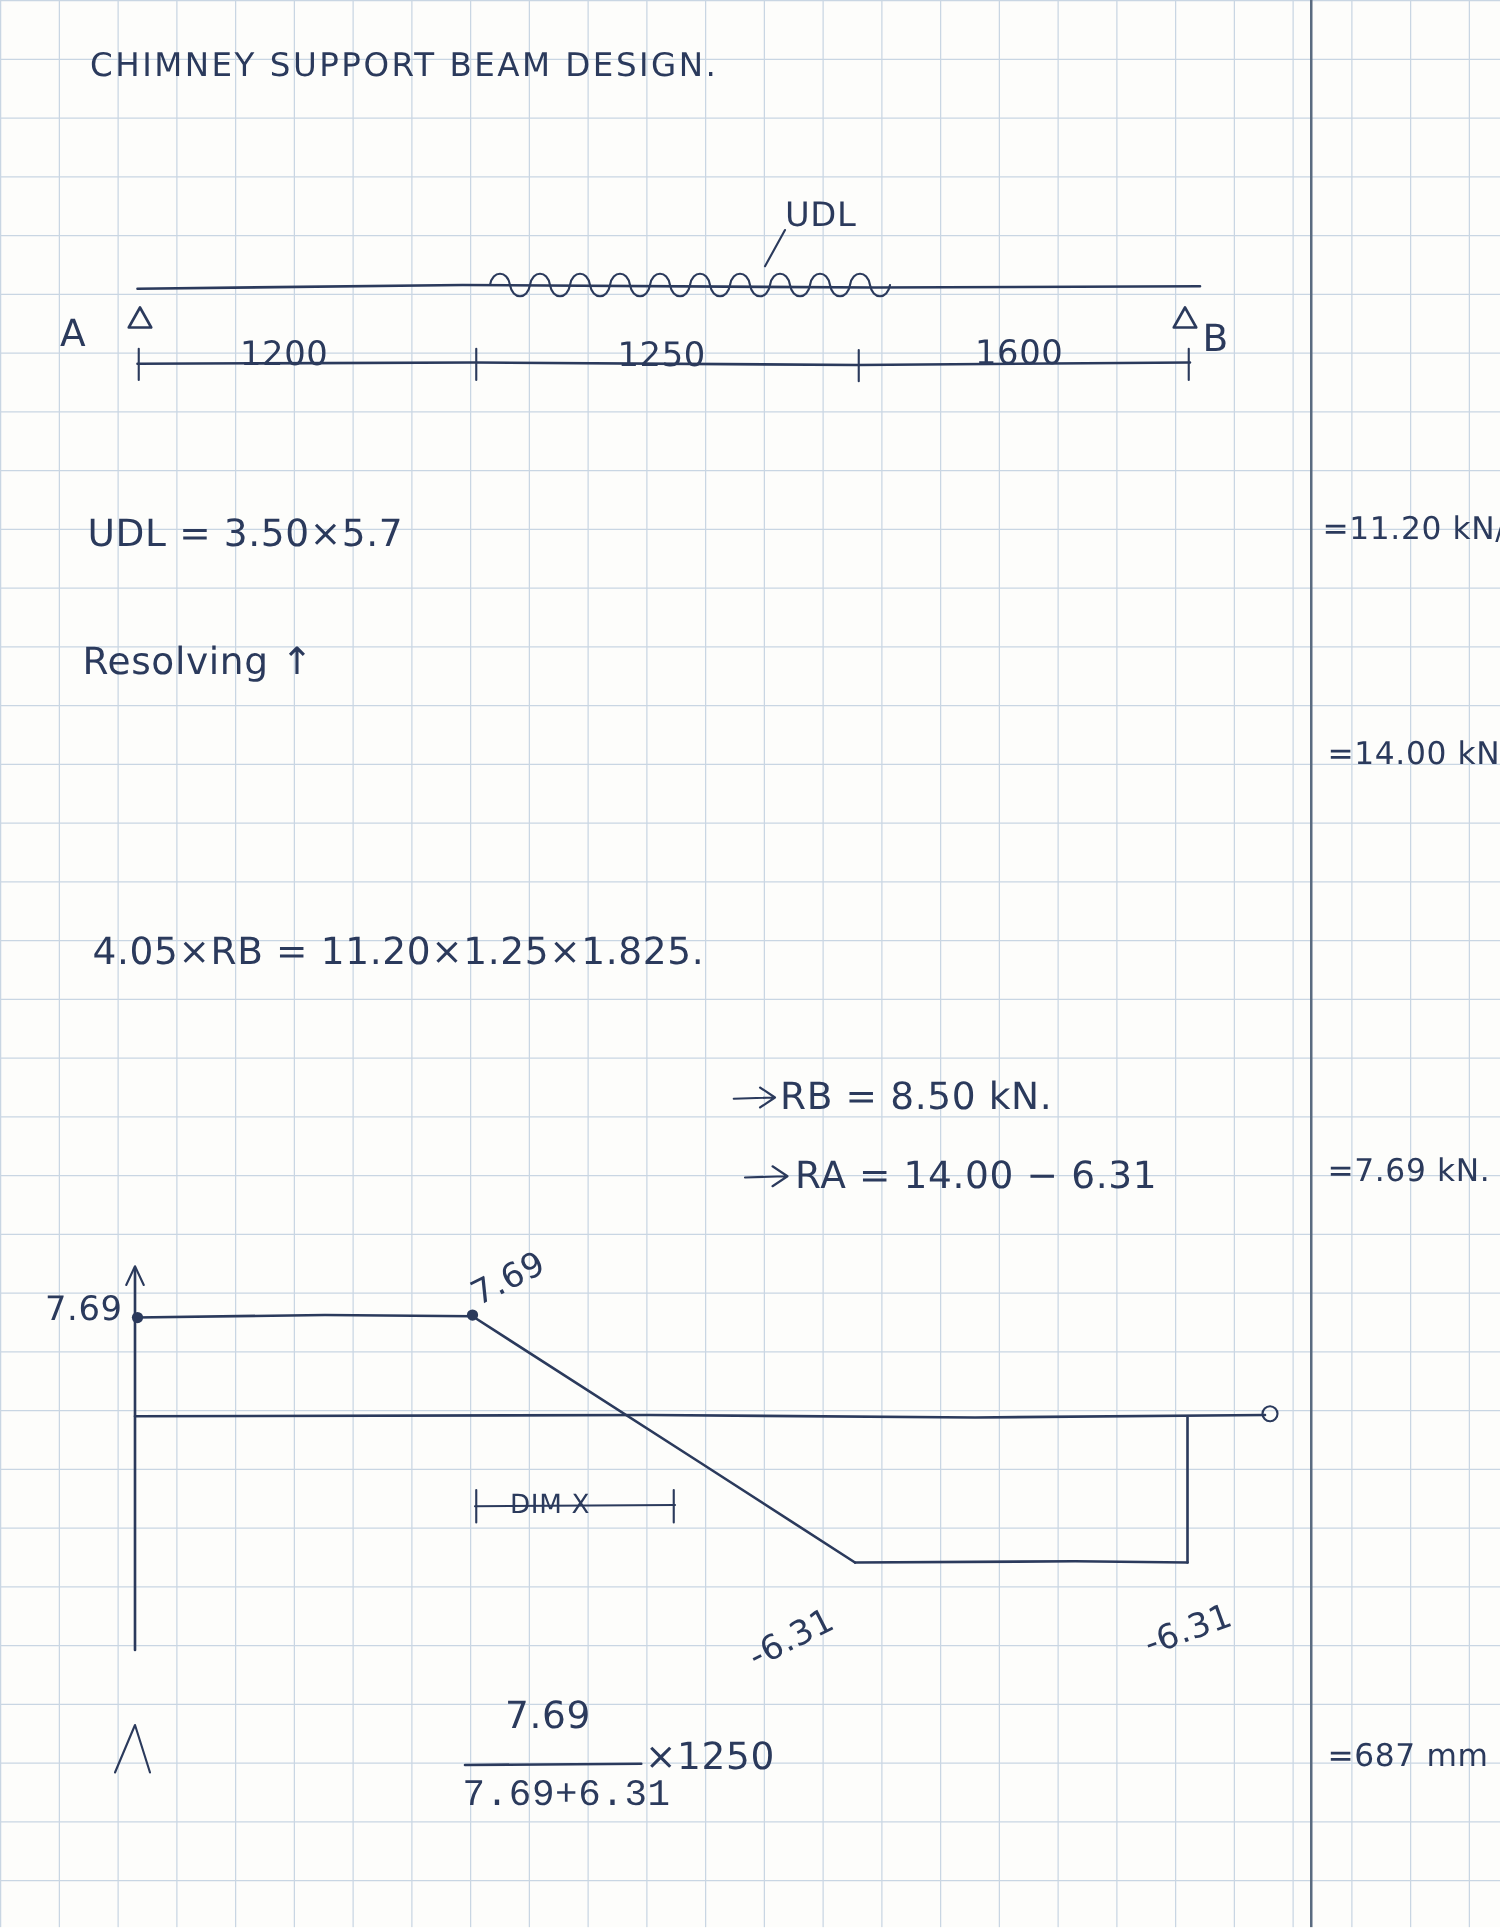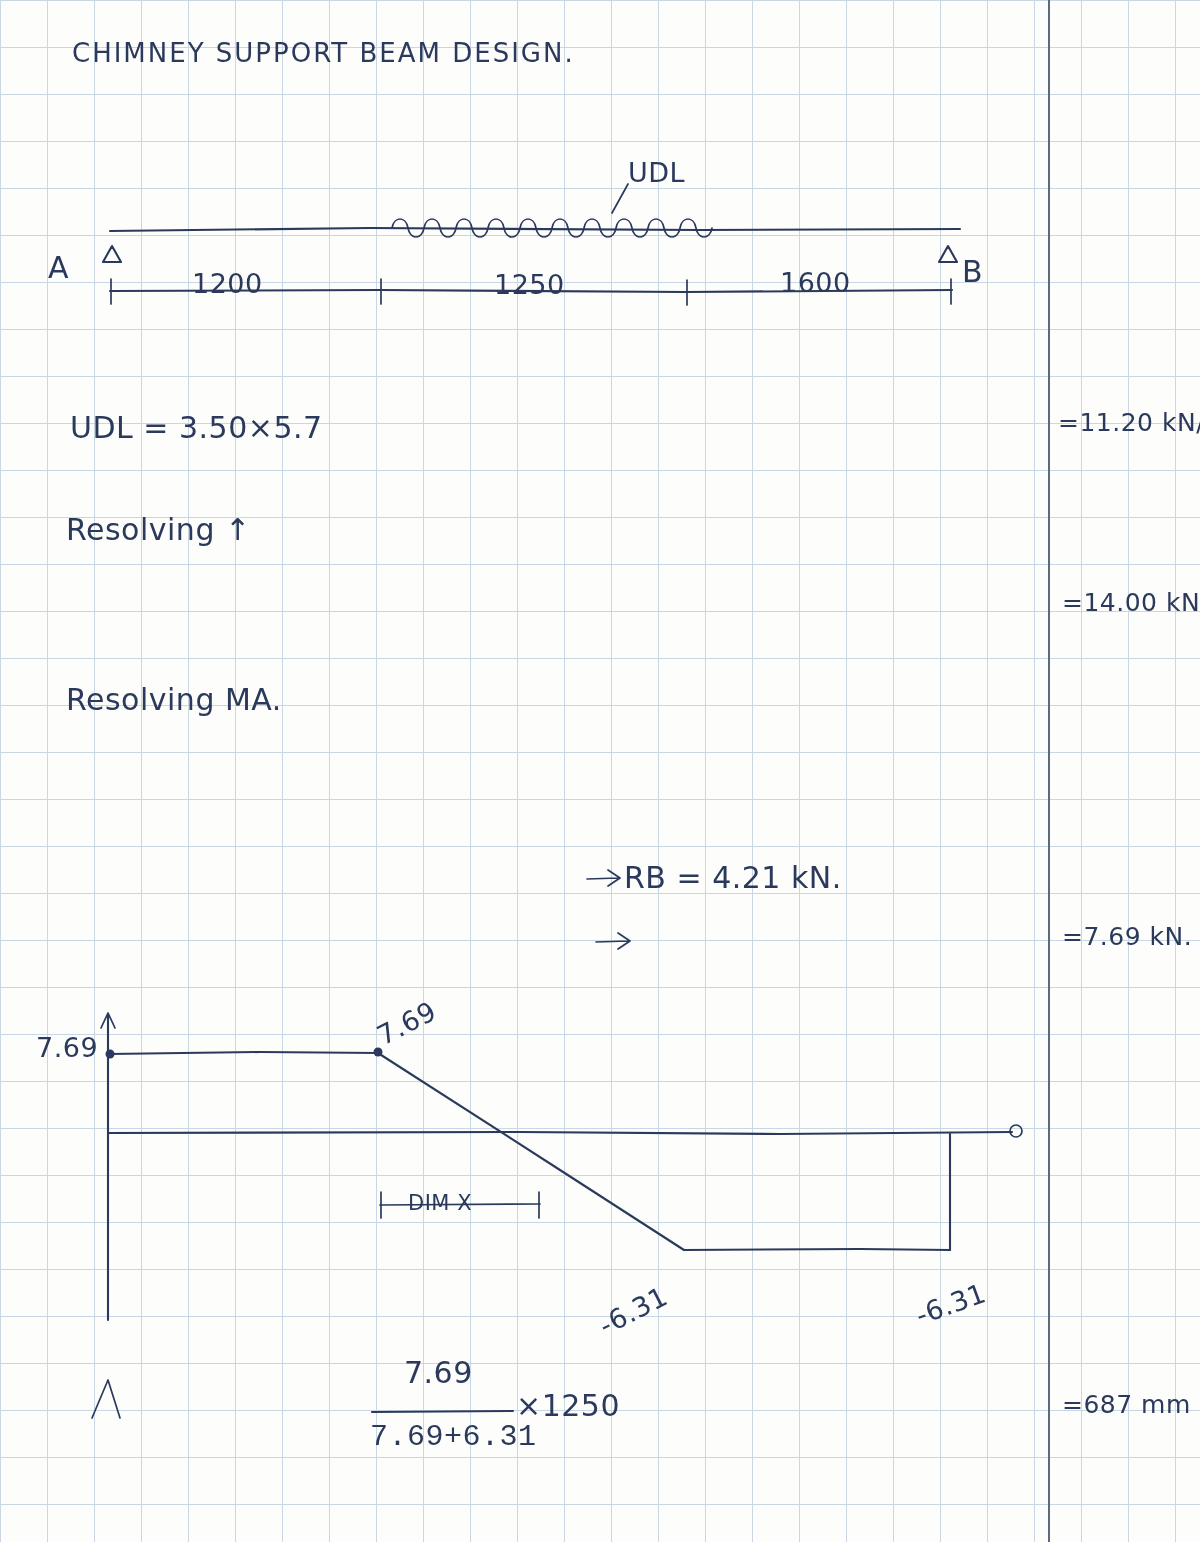--- a/index.html
+++ b/index.html
@@ -215,23 +215,24 @@
   <div class="hw med" style="left:628px; top:157px;">UDL</div>
 
   <div class="hw med" style="left:192px; top:268px;">1200</div>
   <div class="hw med" style="left:494px; top:269px;">1250</div>
   <div class="hw med" style="left:780px; top:267px;">1600</div>
 
   <div class="hw big" style="left:70px; top:410px;">UDL = 3.50×5.7</div>
 
   <div class="hw big" style="left:66px; top:512px;">Resolving ↑</div>
 
-  <div class="hw big" style="left:66px; top:682px;">Resolving MA.</div>
-
-  <div class="hw big" style="left:624px; top:860px;">RB = 4.21 kN.</div>
+  <div class="hw big" style="left:74px; top:744px;">4.05×RB = 11.20×1.25×1.825.</div>
+
+  <div class="hw big" style="left:624px; top:860px;">RB = 8.50 kN.</div>
+  <div class="hw big" style="left:636px; top:923px;">RA = 14.00 − 6.31</div>
 
   <div class="hw ans" style="left:1058px; top:408px;">=11.20 kN/m</div>
   <div class="hw ans" style="left:1062px; top:588px;">=14.00 kN.</div>
   <div class="hw ans" style="left:1062px; top:922px;">=7.69 kN.</div>
   <div class="hw ans" style="left:1062px; top:1390px;">=687 mm</div>
 
   <div class="hw med" style="left:36px; top:1032px;">7.69</div>
   <div class="hw med rot-a" style="left:386px; top:1020px;">7.69</div>
   <div class="hw med rot-a" style="left:608px; top:1310px;">-6.31</div>
   <div class="hw med rot-b" style="left:922px; top:1300px;">-6.31</div>

